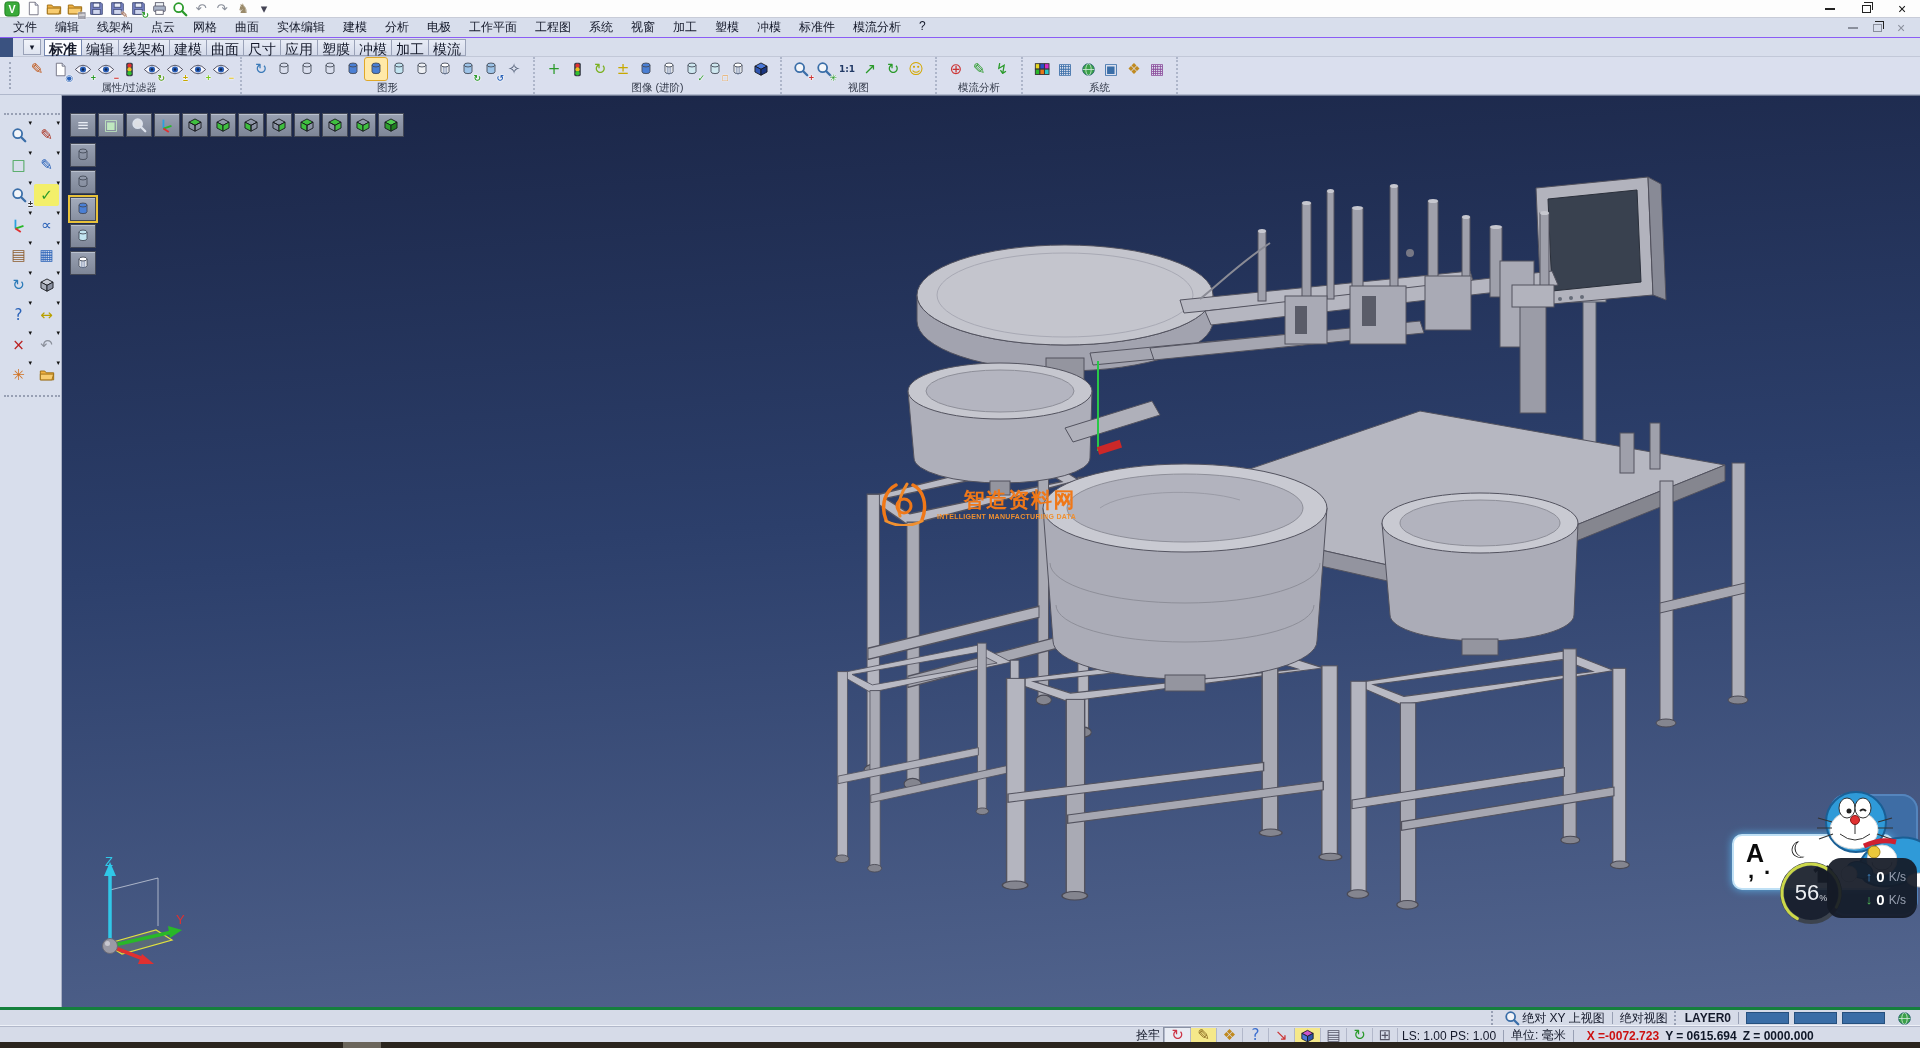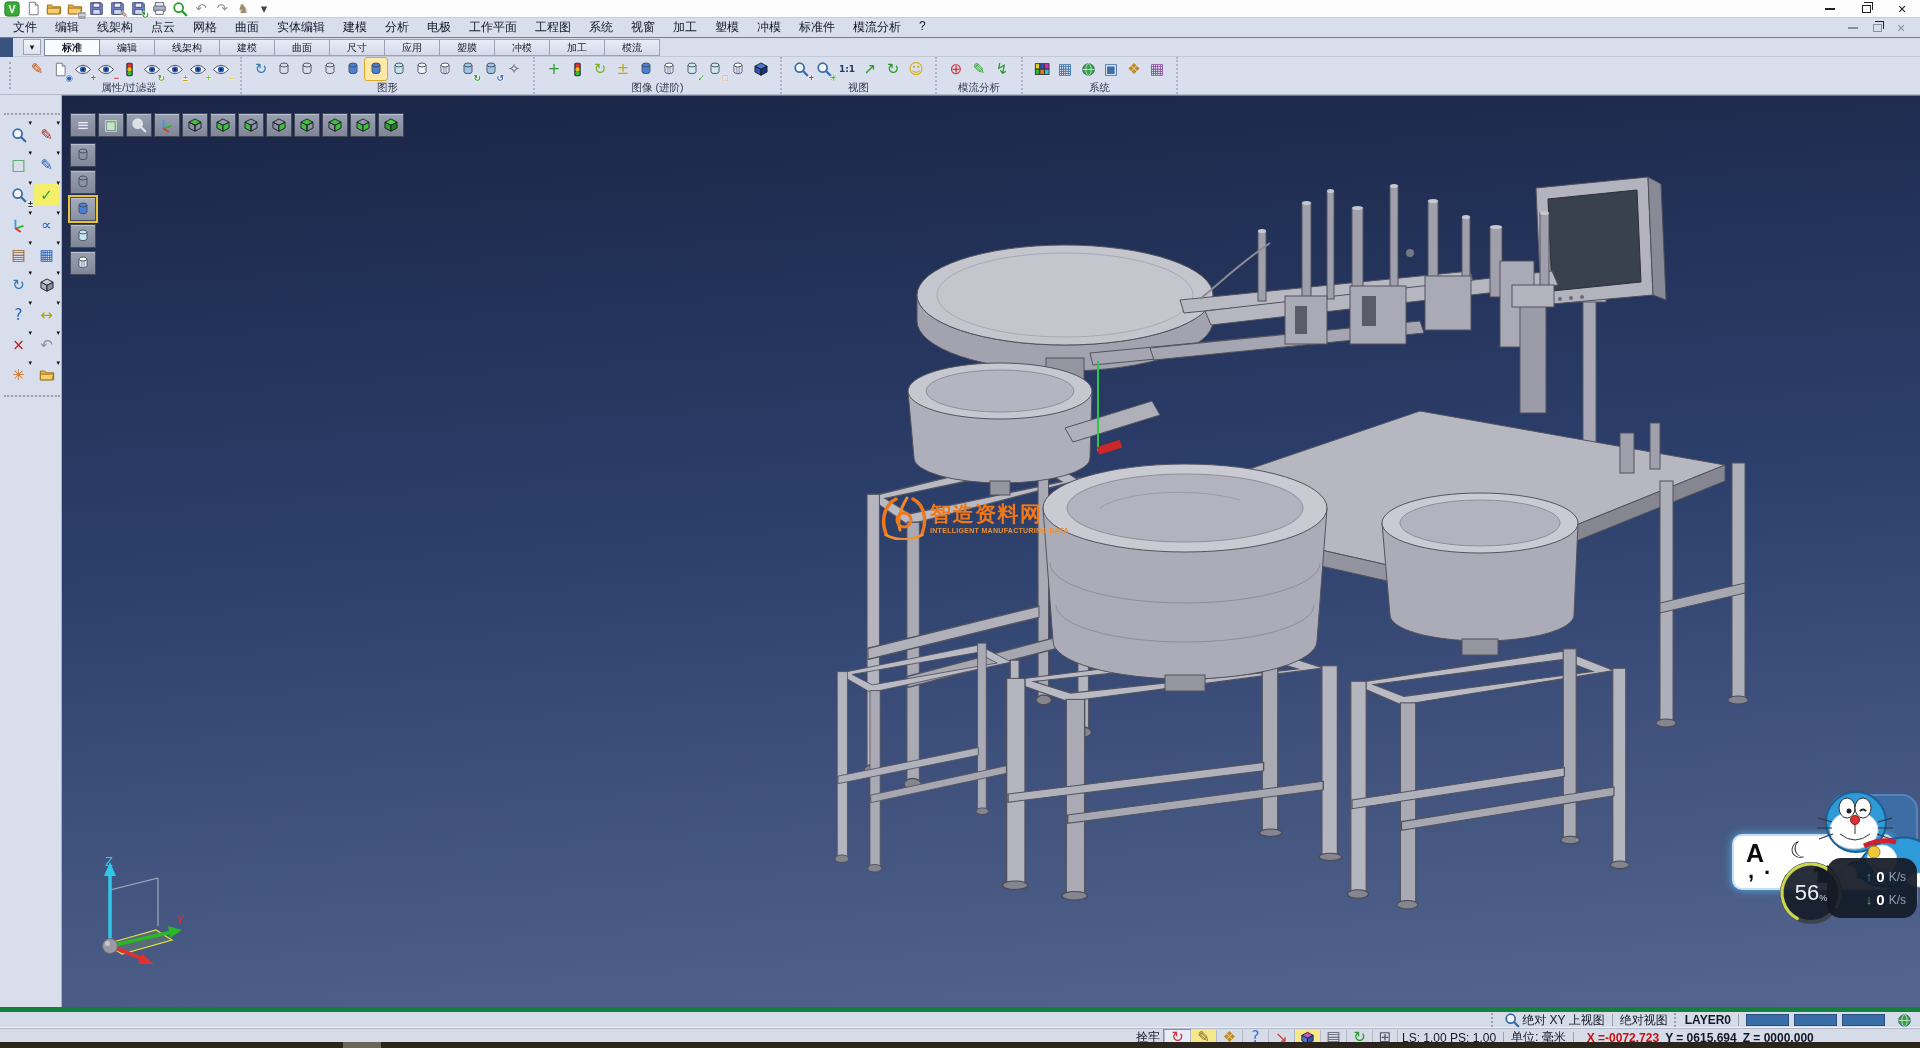--- a/index.html
+++ b/index.html
@@ -27,21 +27,21 @@
   .menus{display:flex;padding-left:4px;}
   .menus span{padding:0 9px;cursor:default;white-space:nowrap;}
   .mdictl{margin-left:auto;display:flex;gap:2px;padding-right:8px;}
   .mdictl .wbtn{width:22px;height:14px;}
 
   
   .tabbar{height:19px;background:#d8deec;display:flex;align-items:center;border-bottom:1px solid #c2c8d8;}
   .blueblk{width:13px;height:19px;background:#3a5280;margin-right:10px;}
   .tab-dd{width:18px;height:16px;border:1px solid #9aa2b8;background:linear-gradient(#f2f4fa,#dfe4f0);font-size:9px;display:flex;align-items:center;justify-content:center;margin-right:3px;}
   .tabs{display:flex;height:17px;}
-  .tabs span{padding:1px 17px 2px;font-size:10px;border:1px solid #9aa2b8;border-left:none;background:linear-gradient(#e8ecf6,#d4daea);white-space:nowrap;cursor:default;}
+  .tabs span{padding:1px 4px 2px;font-size:14px;border:1px solid #9aa2b8;border-left:none;background:linear-gradient(#e8ecf6,#d4daea);white-space:nowrap;cursor:default;}
   .tabs span:first-child{border-left:1px solid #9aa2b8;}
   .tabs span.active{background:#fbfcff;font-weight:700;border-color:#7688b0;}
 
   
   .ribbon{height:38px;background:#dadfee;display:flex;align-items:stretch;padding-left:18px;border-bottom:1px solid #b0b8cc;position:relative;}
   .ribbon::before{content:"";position:absolute;left:9px;top:5px;bottom:5px;border-left:2px dotted #a0a8bc;}
   .group{display:flex;flex-direction:column;align-items:center;padding:0 8px;border-right:2px dotted #aeb6ca;}
   .group .icons{display:flex;align-items:center;height:24px;gap:1px;}
   .glabel{font-size:10.5px;color:#333a4a;line-height:12px;}
 
@@ -64,21 +64,21 @@
   .canvas{flex:1;position:relative;overflow:hidden;border-top:1px solid #6e7890;
     background:linear-gradient(176deg,#1a2546 0%,#2c3f6b 46%,#54668f 100%);}
   .machine{position:absolute;left:0;top:0;}
 
   .vbar{position:absolute;left:8px;top:17px;display:flex;gap:2px;}
   .sbar{position:absolute;left:8px;top:47px;display:flex;flex-direction:column;gap:3px;}
   .vbar .icon,.sbar .icon{width:26px;height:24px;background:linear-gradient(#99a1b2,#7e8697);border:1px solid #434856;box-shadow:inset 0 1px 0 #bac1ce;border-radius:0;}
   .vbar .g{color:#e8ecf4;}
   .sbar .icon.sel{outline:2px solid #e8c23a;background:linear-gradient(#a3abbc,#8890a1);}
 
-  .watermark{position:absolute;left:816px;top:398px;display:flex;align-items:center;}
+  .watermark{position:absolute;left:816px;top:384px;display:flex;gap:7px;align-items:center;text-align:right;}
   .wm-txt{display:flex;flex-direction:column;}
   .wm-t{font-size:21px;font-weight:700;color:#f07818;letter-spacing:1.5px;line-height:26px;white-space:nowrap;}
   .wm-s{font-size:7px;font-weight:700;color:#f09030;letter-spacing:.3px;white-space:nowrap;}
 
   .triad{position:absolute;left:30px;top:758px;}
 
   
   .widget{position:absolute;left:1668px;top:694px;width:200px;height:152px;}
   .bluepanel{position:absolute;left:100px;top:4px;width:88px;height:122px;background:#3e6da5;border-radius:16px;box-shadow:inset 0 0 0 2px #5585bd;}
   .ime{position:absolute;left:2px;top:44px;width:162px;height:56px;background:#fff;border-radius:10px;border:2px solid #bfe0f5;box-shadow:0 0 9px rgba(90,180,235,.95);}
@@ -93,21 +93,21 @@
   .gauge .gtext{position:absolute;inset:0;display:flex;align-items:center;justify-content:center;color:#eceef2;font-size:22px;}
   .gtext i{font-style:normal;font-size:9px;margin-top:10px;color:#cfd3da;}
   .net{position:absolute;left:97px;top:68px;width:90px;height:60px;background:rgba(20,26,38,.93);border-radius:14px;padding:7px 11px;display:flex;flex-direction:column;justify-content:space-around;}
   .nrow{display:flex;align-items:center;justify-content:flex-end;gap:4px;color:#fff;font-size:13px;}
   .nrow .up{color:#4a9ae0;font-weight:700;}
   .nrow .dn{color:#55c05a;font-weight:700;}
   .nrow b{font-size:15px;}
   .nrow i{font-style:normal;color:#98a0b0;font-size:12px;}
 
   
-  .statusbar{height:35px;background:#d6dbe8;border-top:5px solid #15803d;font-size:12px;}
+  .statusbar{height:35px;background:#d6dbe8;border-top:3px solid #15803d;font-size:12px;}
   .srow1{height:17px;display:flex;align-items:center;justify-content:flex-end;padding-right:6px;border-bottom:1px solid #b2b8ca;box-shadow:0 -1px 0 #eef1f8 inset;}
   .srow1 .icon,.srow2 .icon{width:20px;height:16px;border-radius:0;}
   .sep{width:1px;height:12px;background:#98a0b4;margin:0 7px;flex:0 0 auto;}
   .dotsep{width:5px;height:14px;border-left:2px dotted #98a0b4;margin:0 6px;flex:0 0 auto;}
   .sw{width:43px;height:12px;border:1px solid #26507e;margin-right:5px;}
   .layer{font-weight:700;}
   .srow2{height:17px;display:flex;align-items:center;padding-left:1136px;white-space:nowrap;}
   .sicons{display:flex;align-items:center;margin:0 4px;}
   .sicons .icon{border-left:1px solid #b2b8ca;padding:0 5px;width:26px;}
   .sicons .icon:last-child{border-right:1px solid #b2b8ca;}

